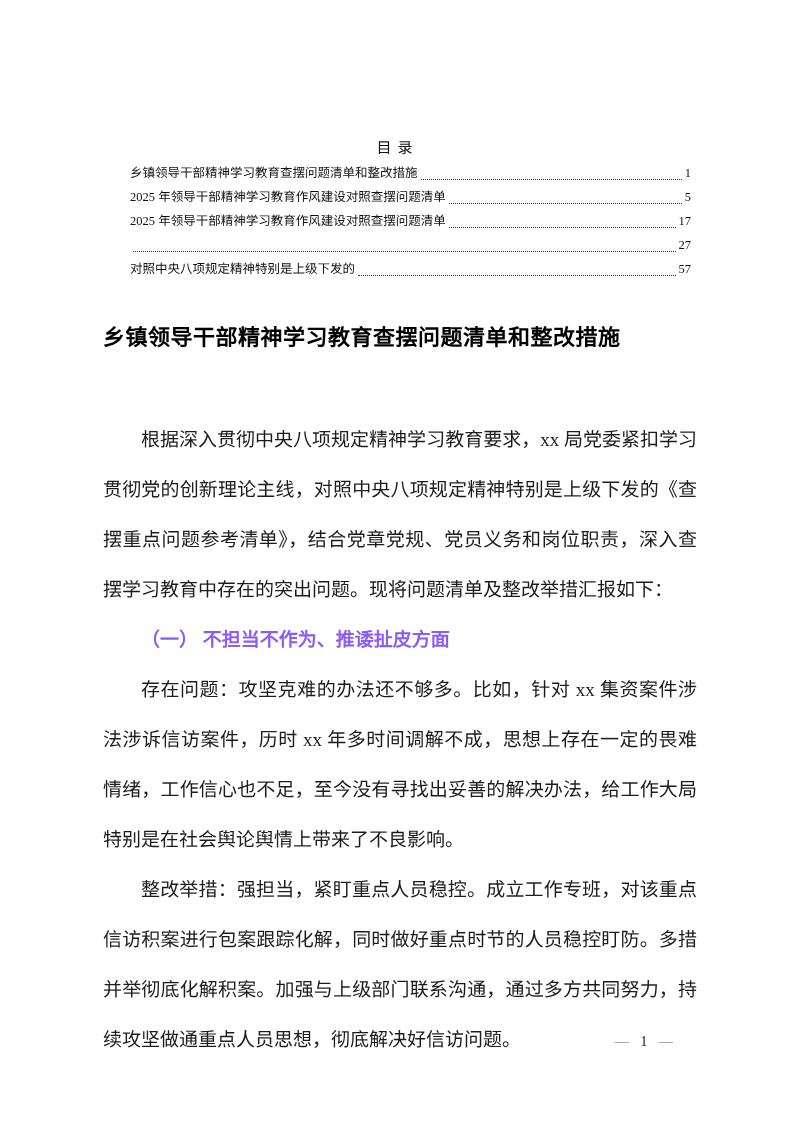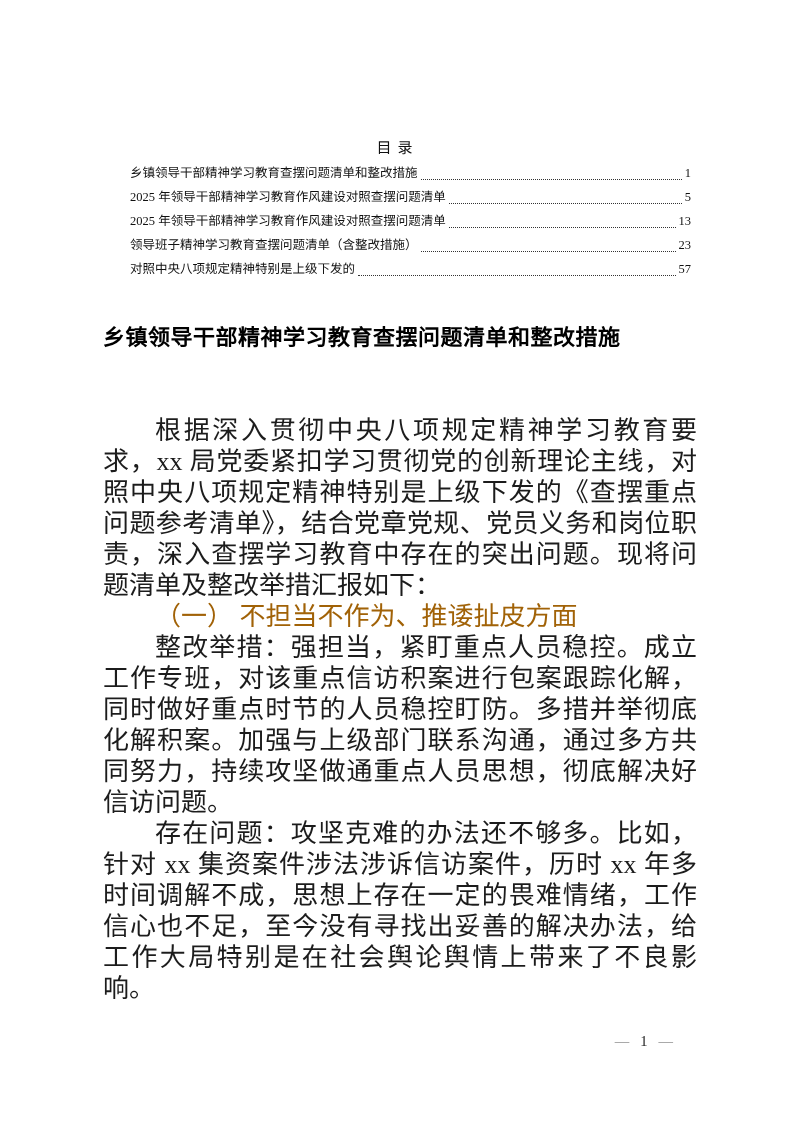--- a/index.html
+++ b/index.html
@@ -49,27 +49,27 @@
     font-weight: bold;
     font-size: 22px;
     line-height: 28px;
     color: #000;
     letter-spacing: 0.5px;
   }
 
   
   .doc-body {
     margin: 63px 96px 0 103px;
-    font-size: 26px;
-    line-height: 31px;
+    font-size: 19px;
+    line-height: 50px;
     text-align: justify;
     color: #1c1c1c;
   }
   .doc-body p { margin: 0; text-indent: 2em; }
-  .section-heading { font-weight: normal; color: #a16207; }
+  .section-heading { font-weight: bold; color: #8b5cf6; }
 
   
   .footer {
     position: absolute;
     top: 1031px;
     right: 120px;
     display: flex;
     align-items: center;
     gap: 11px;
     font-size: 14.5px;
@@ -95,46 +95,45 @@
 
       <div class="toc-entry">
         <span class="toc-label">2025 年领导干部精神学习教育作风建设对照查摆问题清单</span>
         <span class="toc-dots"></span>
         <span class="toc-page">5</span>
       </div>
 
       <div class="toc-entry">
         <span class="toc-label">2025 年领导干部精神学习教育作风建设对照查摆问题清单</span>
         <span class="toc-dots"></span>
-        <span class="toc-page">13</span>
+        <span class="toc-page">17</span>
       </div>
 
 
       <div class="toc-entry">
-        <span class="toc-label">领导班子精神学习教育查摆问题清单（含整改措施）</span>
         <span class="toc-dots"></span>
-        <span class="toc-page">23</span>
+        <span class="toc-page">27</span>
       </div>
 
       <div class="toc-entry">
         <span class="toc-label">对照中央八项规定精神特别是上级下发的</span>
         <span class="toc-dots"></span>
         <span class="toc-page">57</span>
       </div>
 
     </div>
   </div>
 
   <h1 class="doc-title">乡镇领导干部精神学习教育查摆问题清单和整改措施</h1>
 
   <div class="doc-body">
     <p>根据深入贯彻中央八项规定精神学习教育要求，xx 局党委紧扣学习贯彻党的创新理论主线，对照中央八项规定精神特别是上级下发的《查摆重点问题参考清单》，结合党章党规、党员义务和岗位职责，深入查摆学习教育中存在的突出问题。现将问题清单及整改举措汇报如下：</p>
     <p class="section-heading">（一） 不担当不作为、推诿扯皮方面</p>
+    <p>存在问题：攻坚克难的办法还不够多。比如，针对 xx 集资案件涉法涉诉信访案件，历时 xx 年多时间调解不成，思想上存在一定的畏难情绪，工作信心也不足，至今没有寻找出妥善的解决办法，给工作大局特别是在社会舆论舆情上带来了不良影响。</p>
     <p>整改举措：强担当，紧盯重点人员稳控。成立工作专班，对该重点信访积案进行包案跟踪化解，同时做好重点时节的人员稳控盯防。多措并举彻底化解积案。加强与上级部门联系沟通，通过多方共同努力，持续攻坚做通重点人员思想，彻底解决好信访问题。</p>
-    <p>存在问题：攻坚克难的办法还不够多。比如，针对 xx 集资案件涉法涉诉信访案件，历时 xx 年多时间调解不成，思想上存在一定的畏难情绪，工作信心也不足，至今没有寻找出妥善的解决办法，给工作大局特别是在社会舆论舆情上带来了不良影响。</p>
   </div>
 
   <div class="footer">
     <span class="footer-dash">—</span>
     <span class="footer-num">1</span>
     <span class="footer-dash">—</span>
   </div>
 
 </div>
 

